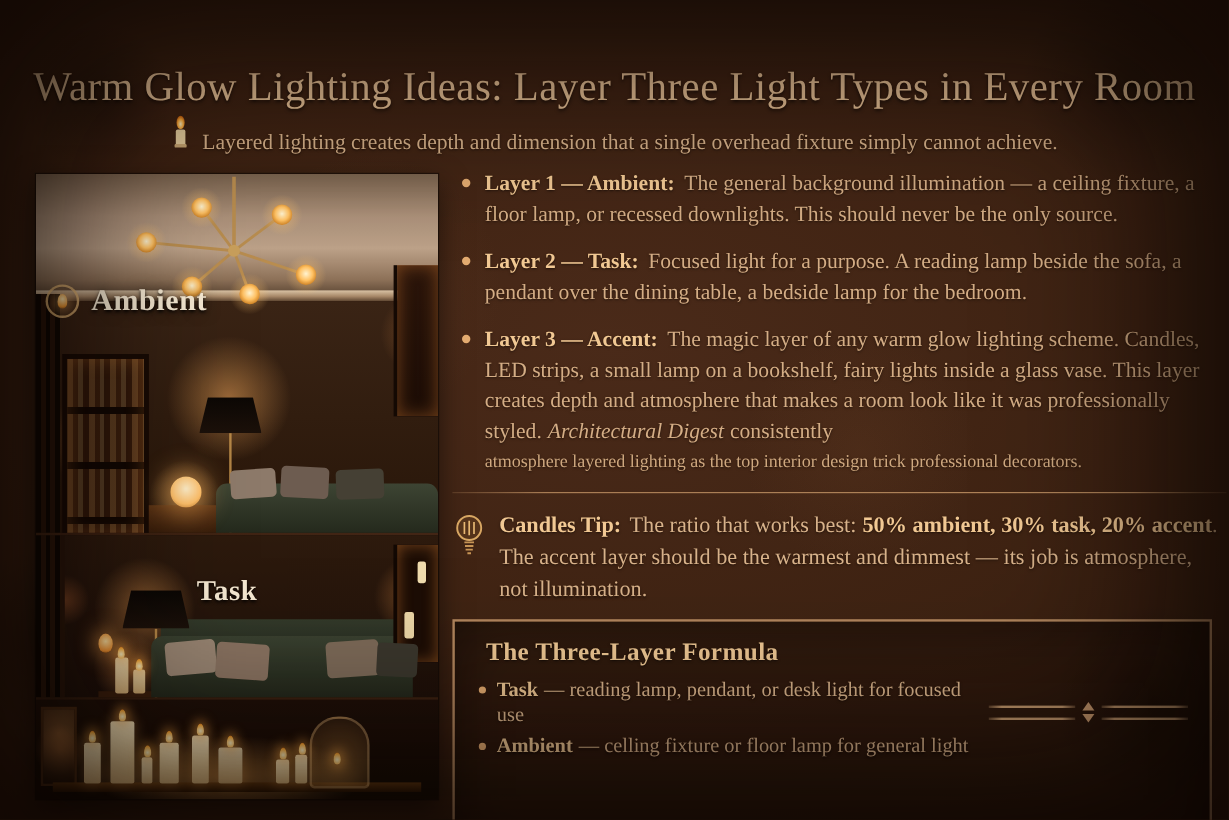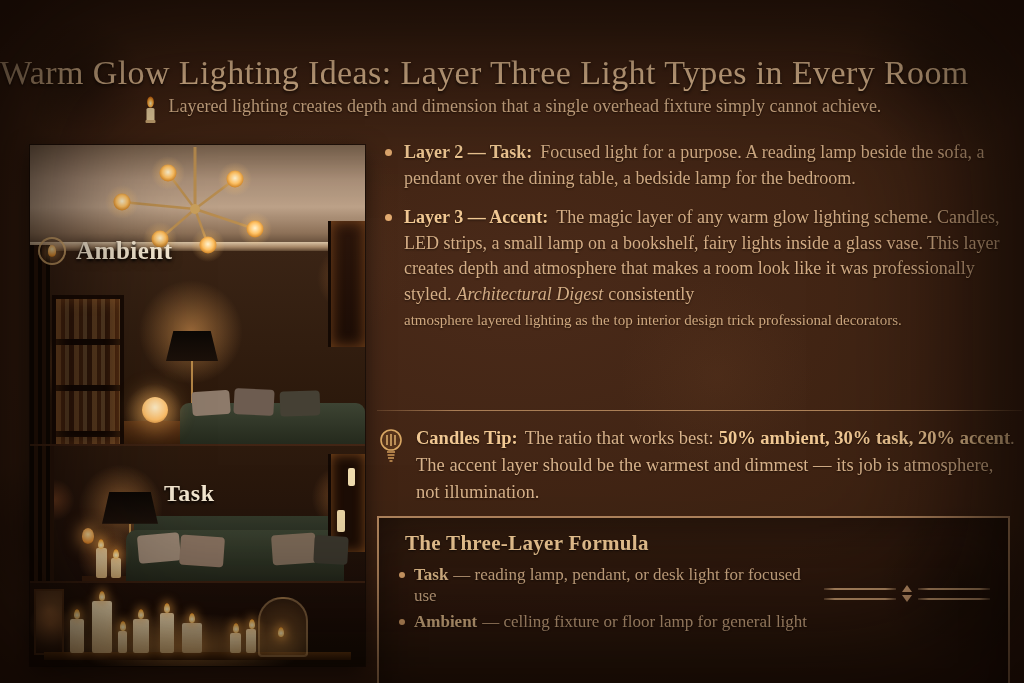--- a/index.html
+++ b/index.html
@@ -12,27 +12,27 @@
       radial-gradient(circle 120px at 94% 86%, rgba(0,0,0,.30), transparent 70%),
       radial-gradient(circle 110px at 4% 78%, rgba(0,0,0,.28), transparent 70%),
       radial-gradient(circle 140px at 70% 55%, rgba(146,92,52,.10), transparent 70%),
       radial-gradient(circle 160px at 30% 35%, rgba(150,95,55,.10), transparent 70%),
       radial-gradient(ellipse 130% 115% at 50% 42%, #4a2a19 0%, #3a2010 48%, #241207 100%);
   }
   .vignette{position:absolute;inset:0;box-shadow:inset 0 0 140px 50px rgba(8,3,1,.8);pointer-events:none;z-index:9;}
 
   
   .title{
-    position:absolute;top:31px;left:0;width:100%;text-align:left;
+    position:absolute;top:31px;left:0;width:100%;text-align:center;
     font-size:34px;font-weight:400;color:#eec79a;letter-spacing:.4px;
     text-shadow:0 2px 3px rgba(0,0,0,.65);
   }
   .subtitle-row{
     position:absolute;top:96px;left:0;width:100%;display:flex;justify-content:center;
-    align-items:flex-start;gap:11px;color:#d8b28a;font-size:18px;text-shadow:0 1px 2px rgba(0,0,0,.6);
+    align-items:flex-end;gap:11px;color:#d8b28a;font-size:18px;text-shadow:0 1px 2px rgba(0,0,0,.6);
   }
 
   
   .photo-panel{
     position:absolute;left:30px;top:145px;width:335px;height:521px;
     display:flex;flex-direction:column;gap:2px;
     box-shadow:0 0 0 1px rgba(0,0,0,.45), 0 8px 22px rgba(0,0,0,.55);
   }
   .photo{position:relative;overflow:hidden;background:#20120a;}
   .photo1{height:300px;}
@@ -321,20 +321,23 @@
       <span class="flame" style="left:203px;top:40px"></span>
       <span class="flame" style="left:219px;top:36px"></span>
       <div class="p3-cloche"></div>
       <span class="flame" style="left:248px;top:44px"></span>
       <div class="p3-shelf"></div>
     </div>
   </div>
 
   <div class="layers">
     <div class="layer">
+      <span class="dot"></span><span class="layer-hd">Layer 1 — Ambient:</span><span>The general background illumination — a ceiling fixture, a floor lamp, or recessed downlights. This should never be the only source.</span>
+    </div>
+    <div class="layer">
       <span class="dot"></span><span class="layer-hd">Layer 2 — Task:</span><span>Focused light for a purpose. A reading lamp beside the sofa, a pendant over the dining table, a bedside lamp for the bedroom.</span>
     </div>
     <div class="layer">
       <span class="dot"></span><span class="layer-hd">Layer 3 — Accent:</span><span>The magic layer of any warm glow lighting scheme. Candles, LED strips, a small lamp on a bookshelf, fairy lights inside a glass vase. This layer creates depth and atmosphere that makes a room look like it was professionally styled.</span><span class="cite">Architectural Digest</span><span class="cite-suffix">consistently</span>
       <span class="footnote">atmosphere layered lighting as the top interior design trick professional decorators.</span>
     </div>
   </div>
 
   <div class="divider"></div>
 

